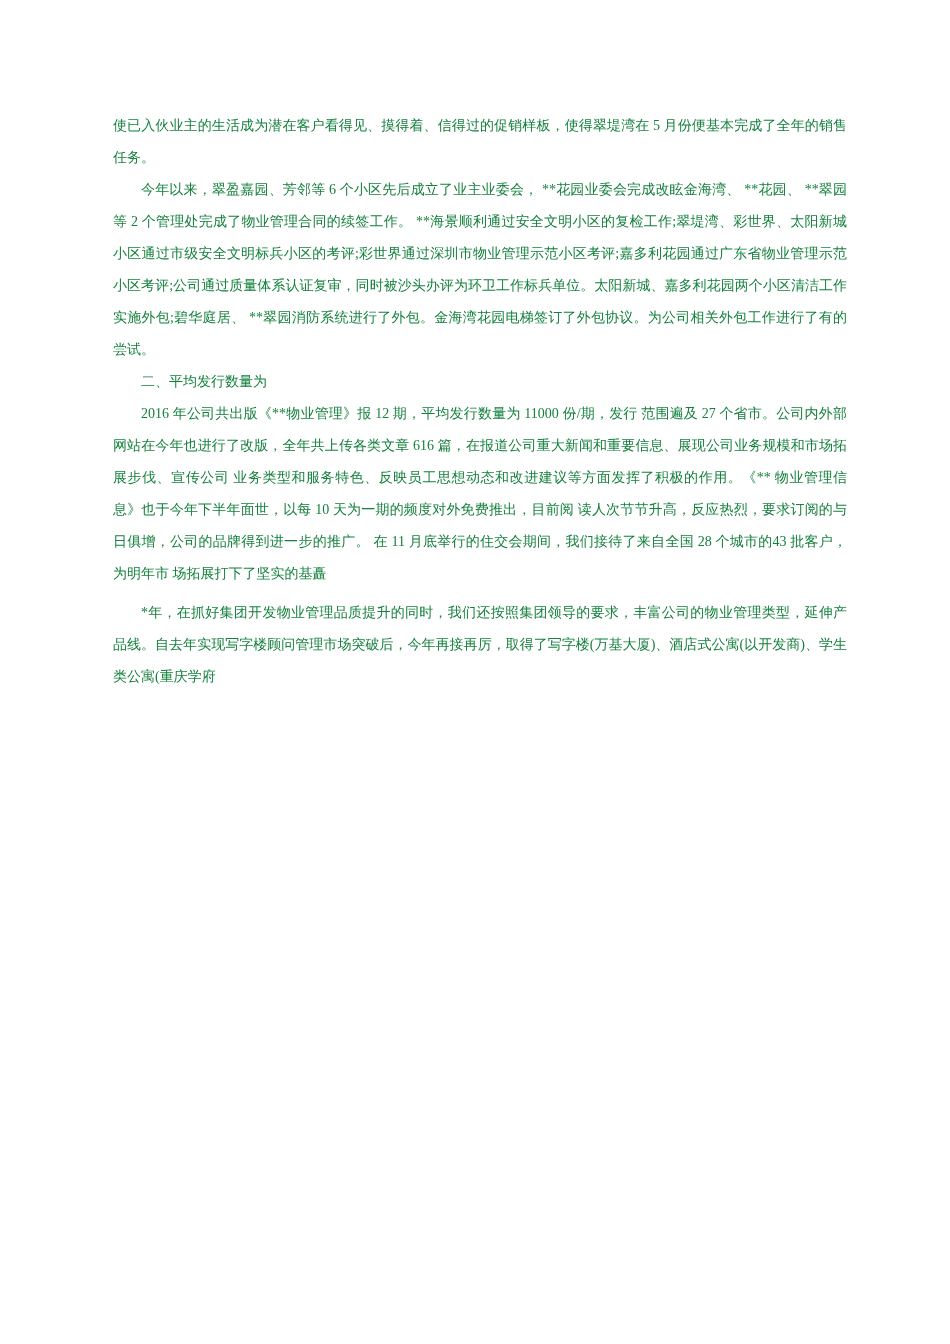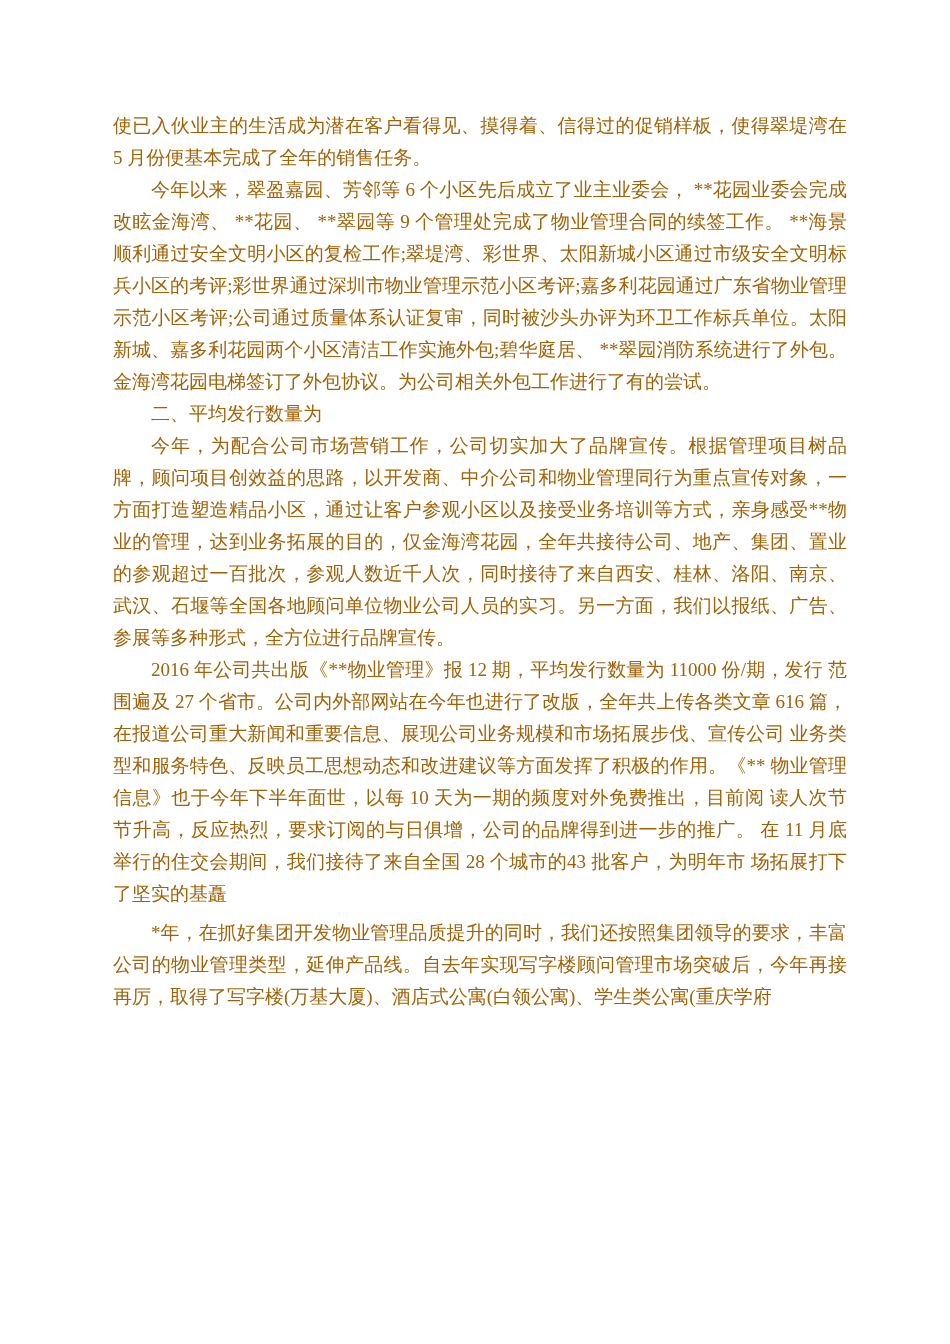--- a/index.html
+++ b/index.html
@@ -13,42 +13,41 @@
     height: 1344px;
     background: #ffffff;
     overflow: hidden;
   }
   .content {
     position: absolute;
     left: 113px;
     top: 110px;
     width: 734px;
     font-family: "Liberation Serif", "DejaVu Serif", serif;
-    font-size: 19px;
+    font-size: 14px;
     line-height: 32px;
-    color: #a16207;
+    color: #15803d;
     text-align: justify;
     text-justify: inter-ideograph;
   }
   .content p {
     margin: 0;
     padding: 0;
   }
   .content p.indent {
     text-indent: 2em;
   }
   .content p.gap-before {
     margin-top: 7px;
   }
 </style>
 </head>
 <body>
 
 <div class="page">
   <div class="content">
     <p>使已入伙业主的生活成为潜在客户看得见、摸得着、信得过的促销样板，使得翠堤湾在 5 月份便基本完成了全年的销售任务。</p>
-    <p class="indent">今年以来，翠盈嘉园、芳邻等 6 个小区先后成立了业主业委会， **花园业委会完成改眩金海湾、 **花园、 **翠园等 9 个管理处完成了物业管理合同的续签工作。 **海景顺利通过安全文明小区的复检工作;翠堤湾、彩世界、太阳新城小区通过市级安全文明标兵小区的考评;彩世界通过深圳市物业管理示范小区考评;嘉多利花园通过广东省物业管理示范小区考评;公司通过质量体系认证复审，同时被沙头办评为环卫工作标兵单位。太阳新城、嘉多利花园两个小区清洁工作实施外包;碧华庭居、 **翠园消防系统进行了外包。金海湾花园电梯签订了外包协议。为公司相关外包工作进行了有的尝试。</p>
+    <p class="indent">今年以来，翠盈嘉园、芳邻等 6 个小区先后成立了业主业委会， **花园业委会完成改眩金海湾、 **花园、 **翠园等 2 个管理处完成了物业管理合同的续签工作。 **海景顺利通过安全文明小区的复检工作;翠堤湾、彩世界、太阳新城小区通过市级安全文明标兵小区的考评;彩世界通过深圳市物业管理示范小区考评;嘉多利花园通过广东省物业管理示范小区考评;公司通过质量体系认证复审，同时被沙头办评为环卫工作标兵单位。太阳新城、嘉多利花园两个小区清洁工作实施外包;碧华庭居、 **翠园消防系统进行了外包。金海湾花园电梯签订了外包协议。为公司相关外包工作进行了有的尝试。</p>
     <p class="indent">二、平均发行数量为</p>
-    <p class="indent">今年，为配合公司市场营销工作，公司切实加大了品牌宣传。根据管理项目树品牌，顾问项目创效益的思路，以开发商、中介公司和物业管理同行为重点宣传对象，一方面打造塑造精品小区，通过让客户参观小区以及接受业务培训等方式，亲身感受**物业的管理，达到业务拓展的目的，仅金海湾花园，全年共接待公司、地产、集团、置业的参观超过一百批次，参观人数近千人次，同时接待了来自西安、桂林、洛阳、南京、武汉、石堰等全国各地顾问单位物业公司人员的实习。另一方面，我们以报纸、广告、参展等多种形式，全方位进行品牌宣传。</p>
     <p class="indent">2016 年公司共出版《**物业管理》报 12 期，平均发行数量为 11000 份/期，发行 范围遍及 27 个省市。公司内外部网站在今年也进行了改版，全年共上传各类文章 616 篇，在报道公司重大新闻和重要信息、展现公司业务规模和市场拓展步伐、宣传公司 业务类型和服务特色、反映员工思想动态和改进建议等方面发挥了积极的作用。《** 物业管理信息》也于今年下半年面世，以每 10 天为一期的频度对外免费推出，目前阅 读人次节节升高，反应热烈，要求订阅的与日俱增，公司的品牌得到进一步的推广。 在 11 月底举行的住交会期间，我们接待了来自全国 28 个城市的43 批客户，为明年市 场拓展打下了坚实的基矗</p>
-    <p class="indent gap-before">*年，在抓好集团开发物业管理品质提升的同时，我们还按照集团领导的要求，丰富公司的物业管理类型，延伸产品线。自去年实现写字楼顾问管理市场突破后，今年再接再厉，取得了写字楼(万基大厦)、酒店式公寓(白领公寓)、学生类公寓(重庆学府</p>
+    <p class="indent gap-before">*年，在抓好集团开发物业管理品质提升的同时，我们还按照集团领导的要求，丰富公司的物业管理类型，延伸产品线。自去年实现写字楼顾问管理市场突破后，今年再接再厉，取得了写字楼(万基大厦)、酒店式公寓(以开发商)、学生类公寓(重庆学府</p>
   </div>
 </div>
 
 </body></html>

